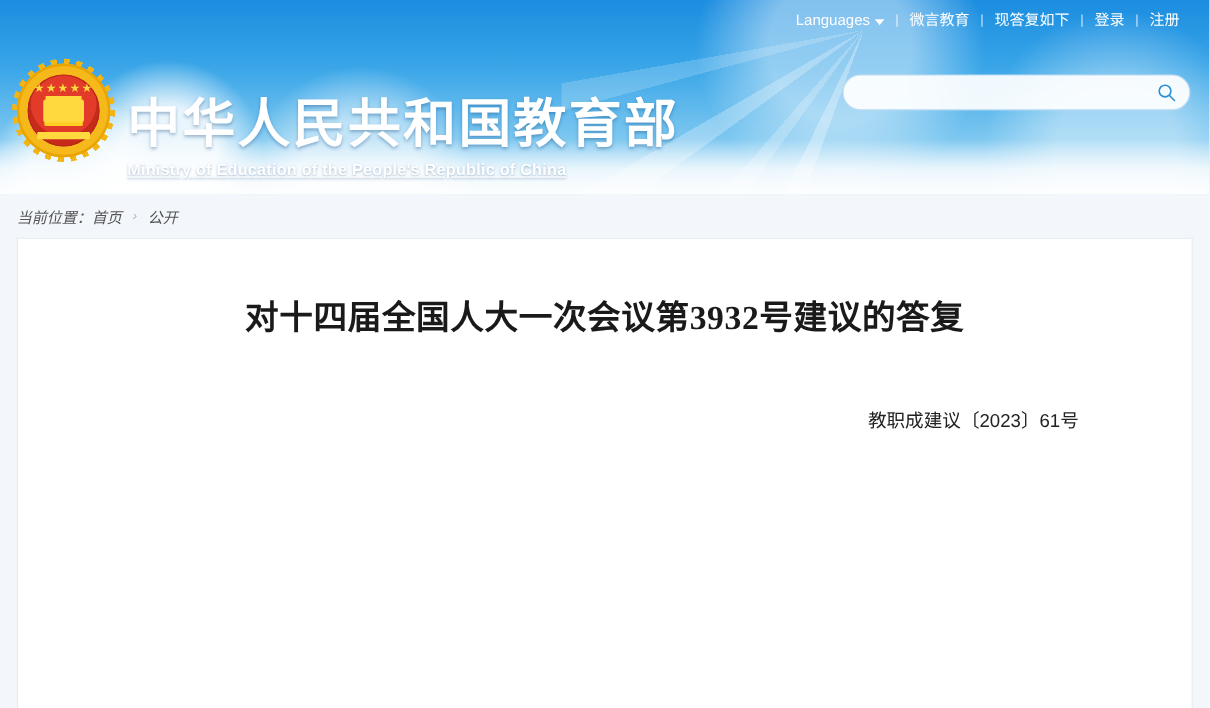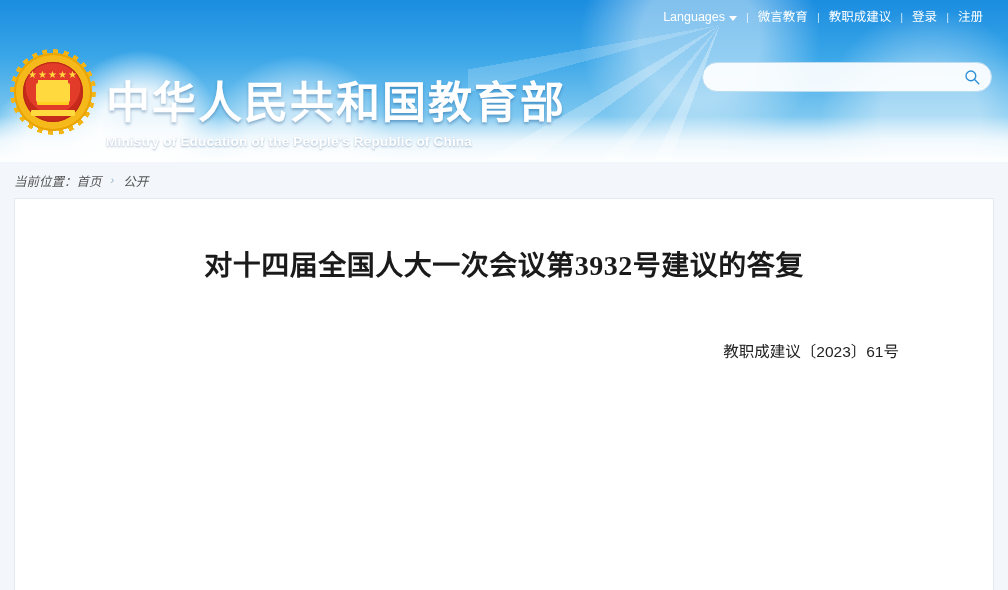--- a/index.html
+++ b/index.html
@@ -172,20 +172,21 @@
   .en-title {
     font-family: "Liberation Sans", sans-serif;
     font-weight: bold;
     font-size: 13.5px;
     line-height: 20px;
     color: #ffffff;
     letter-spacing: 0.2px;
     text-shadow: 0 1px 2px rgba(0,60,120,0.35);
     white-space: nowrap;
     margin-top: 2px;
+    text-decoration: underline;
   }
 
   
   .search-wrap {
     position: absolute;
     right: 16px;
     top: 62px;
     width: 290px;
     height: 30px;
     z-index: 5;
@@ -290,21 +291,21 @@
   <div class="rays"></div>
 
   <div class="topbar">
     <span class="tb-item">
       <span>Languages</span>
       <span class="chev"></span>
     </span>
     <span class="sep">|</span>
     <span class="tb-item">微言教育</span>
     <span class="sep">|</span>
-    <span class="tb-item">教职成建议</span>
+    <span class="tb-item">现答复如下</span>
     <span class="sep">|</span>
     <span class="tb-item">登录</span>
     <span class="sep">|</span>
     <span class="tb-item">注册</span>
   </div>
 
   <div class="brand">
     <div class="emblem">
       <div class="gear"></div>
       <div class="inner"></div>

